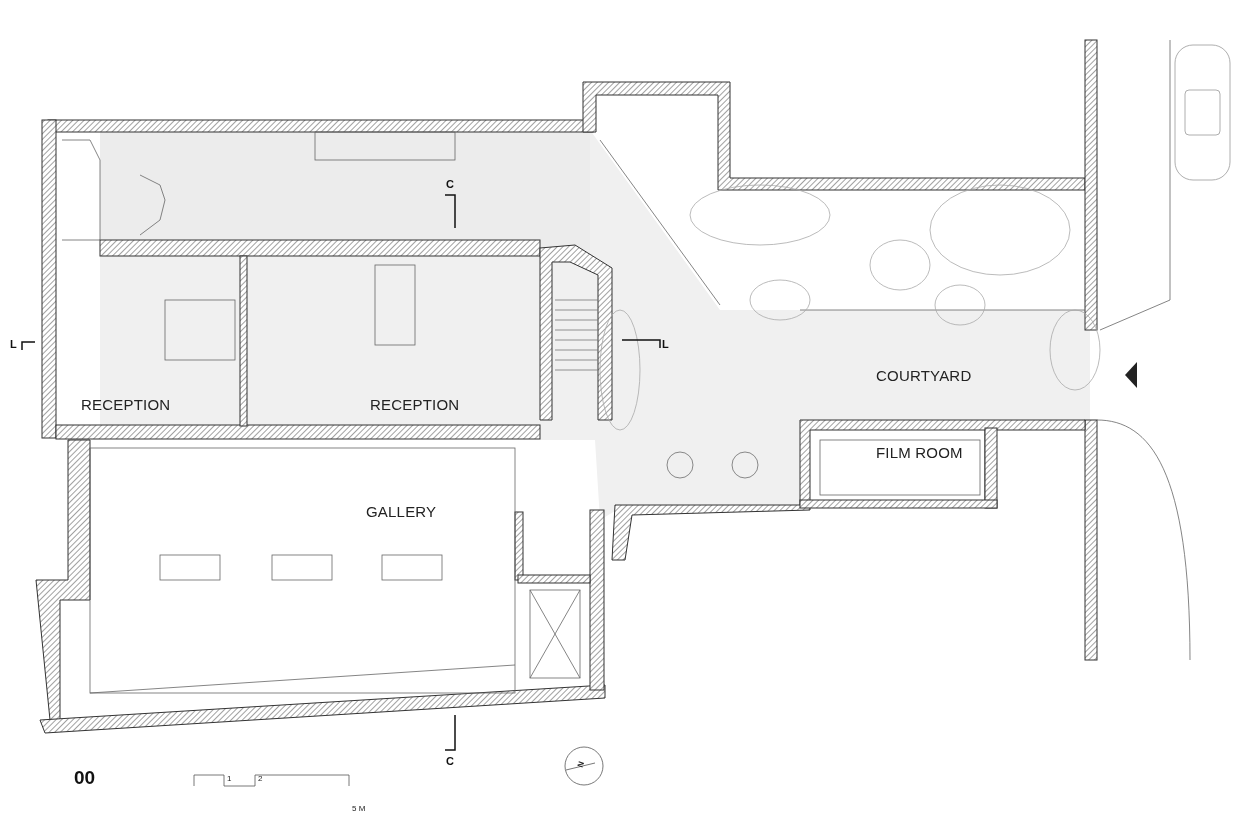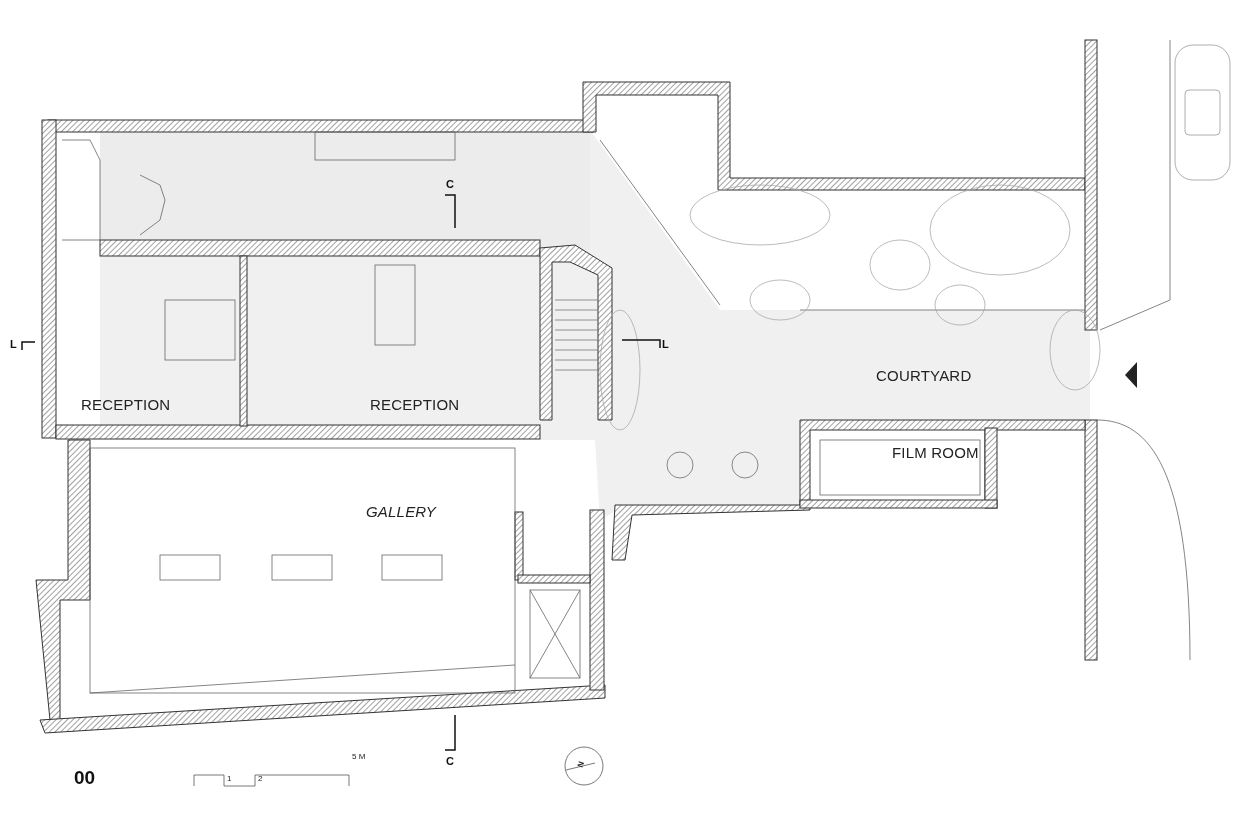--- a/index.html
+++ b/index.html
@@ -126,24 +126,24 @@
     <circle cx="584" cy="766" r="19" fill="none" stroke="#555" stroke-width="0.8"></circle>
     <line x1="566" y1="770" x2="595" y2="763" stroke="#555" stroke-width="0.8"></line>
   </g>
 </svg>
 
 <div class="title">00</div>
 
 <div class="lbl" style="left:81px;top:396px;">RECEPTION</div>
 <div class="lbl" style="left:370px;top:396px;">RECEPTION</div>
 <div class="lbl" style="left:876px;top:367px;">COURTYARD</div>
-<div class="lbl" style="left:876px;top:444px;margin-left:16px;">FILM ROOM</div>
-<div class="lbl" style="left:366px;top:503px;font-style:italic;">GALLERY</div>
+<div class="lbl" style="left:876px;top:444px;">FILM ROOM</div>
+<div class="lbl" style="left:366px;top:503px;">GALLERY</div>
 
 <div class="sec" style="left:446px;top:178px;">C</div>
 <div class="sec" style="left:446px;top:755px;">C</div>
 <div class="sec" style="left:10px;top:338px;">L</div>
 <div class="sec" style="left:662px;top:338px;">L</div>
 
 <div class="scale-lbl" style="left:227px;top:774px;">1</div>
 <div class="scale-lbl" style="left:258px;top:774px;">2</div>
-<div class="scale-lbl" style="left:352px;top:752px;">5 M</div>
+<div class="scale-lbl" style="left:352px;top:804px;">5 M</div>
 <div class="scale-lbl" style="left:578px;top:760px;font-weight:bold;transform:rotate(-70deg);">N</div>
 
 </body></html>

